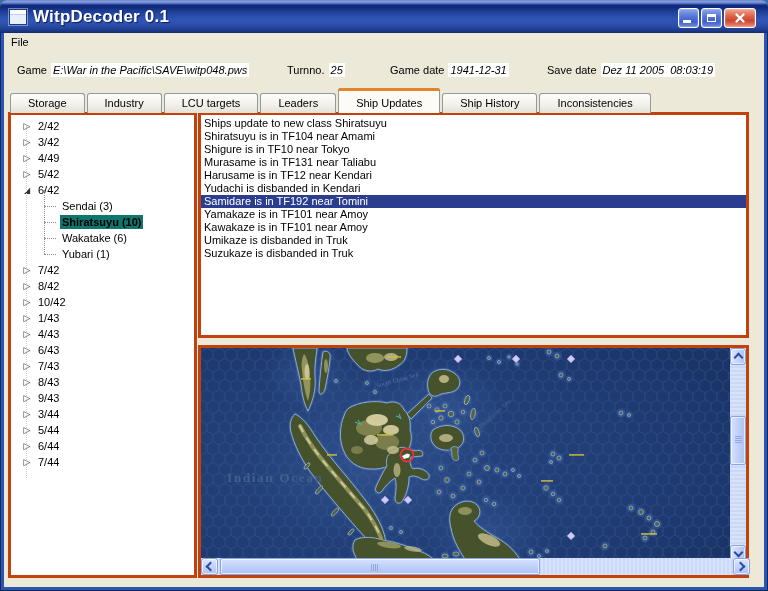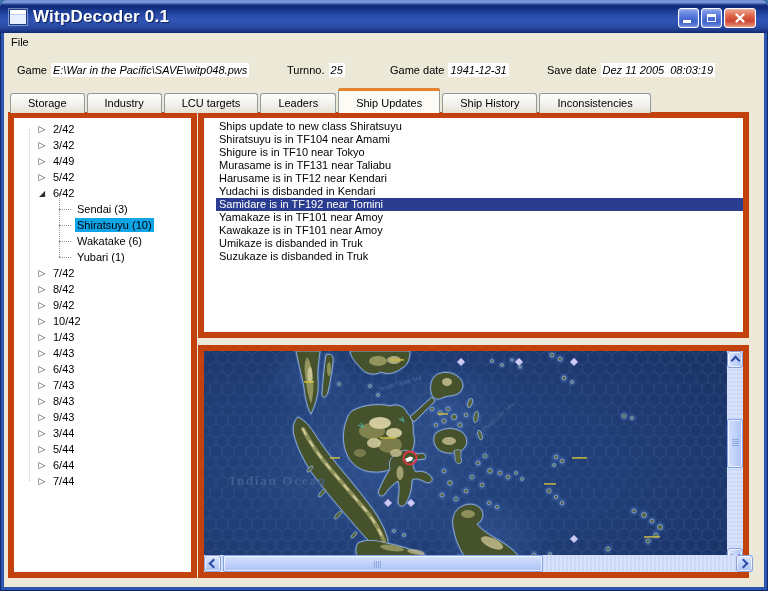--- a/index.html
+++ b/index.html
@@ -22,36 +22,36 @@
   .menu-item{display:inline-block;padding:3px 7px 0 7px;height:15px;}
   .inforow{position:absolute;top:29px;left:0;right:0;height:16px;}
   .inforow .grp{position:absolute;top:0;white-space:pre;display:flex;align-items:center;height:16px;}
   .inforow .lbl{padding-right:4px;}
   .inforow .val{background:#fff;padding:1px 2px;white-space:pre;font-style:italic;}
   .tabs{position:absolute;left:6px;top:55px;height:25px;display:flex;align-items:flex-end;z-index:3;}
   .tab{height:20px;line-height:19px;padding:0 17px;margin-right:2px;border:1px solid #919B9C;border-bottom:none;border-radius:3px 3px 0 0;
     background:linear-gradient(180deg,#FDFDFB 0%,#F2F1EB 55%,#E5E2D4 100%);box-sizing:border-box;}
   .tab.active{height:25px;padding-top:5px;line-height:19px;background:#FCFBF6;position:relative;}
   .tab.active::before{content:"";position:absolute;left:-1px;right:-1px;top:-1px;height:3px;border-radius:3px 3px 0 0;background:var(--tab_accent);}
-  .panel{position:absolute;background:#fff;border:6px solid #c2410c;box-sizing:border-box;padding-left:12px;}
+  .panel{position:absolute;background:#fff;border:3px solid #c2410c;box-sizing:border-box;}
   #tree-panel{left:4px;top:79px;width:189px;height:466px;overflow:hidden;}
   #list-panel{left:194px;top:79px;width:551px;height:226px;overflow:hidden;}
   #map-panel{left:194px;top:312px;width:551px;height:233px;background:#ECE9D8;}
   .tree{position:relative;padding-top:3px;}
   .tree-root-line{position:absolute;left:15px;top:11px;height:352px;width:1px;border-left:1px dotted #C8CBD0;}
   .tree-item{height:16px;display:flex;align-items:center;position:relative;}
   .tree-item .twisty{width:10px;height:10px;margin-left:11px;margin-right:4px;font-size:9px;line-height:10px;color:#333;text-align:center;flex:0 0 auto;}
   .tree-item.collapsed .twisty::before{content:"▷";}
   .tree-item.expanded .twisty::before{content:"◢";font-size:8px;}
   .tree-item.lvl1 .twisty{visibility:hidden;}
   .tree-item.lvl1{padding-left:24px;}
   .tree-item.lvl1::before{content:"";position:absolute;left:33px;top:-8px;bottom:8px;width:1px;border-left:1px dotted #8A8E94;}
   .tree-item.lvl1::after{content:"";position:absolute;left:33px;top:8px;width:12px;border-top:1px dotted #8A8E94;}
   .tree-item .t-label{padding:1px 2px;}
-  .tree-item.selected .t-label{background:#0ea5e9;}
+  .tree-item.selected .t-label{background:#0f766e;font-weight:bold;}
   .list{padding-top:2px;}
   .list-item{height:13px;line-height:13px;padding-left:3px;white-space:pre;}
   .list-item.selected{background:var(--selection);color:#fff;}
   #map-viewport{position:absolute;left:0;top:0;width:533px;height:214px;overflow:hidden;}
   .sb{position:absolute;}
   #vsb{right:0;top:0;width:16px;height:214px;background:repeating-linear-gradient(0deg,#D8E2FB 0 2px,#CBD9F8 2px 4px);}
   #hsb{left:0;bottom:0;height:17px;width:549px;background:repeating-linear-gradient(90deg,#D8E2FB 0 2px,#CBD9F8 2px 4px);}
   .sb-btn{position:absolute;border-radius:3px;border:1px solid #8CA0D8;box-sizing:border-box;
     background:linear-gradient(180deg,#DCE7FD 0%,#C3D4FA 50%,#AEC3F2 100%);box-shadow:inset 0 0 0 1px #ffffffAA;display:flex;align-items:center;justify-content:center;}
   #vsb .sb-btn{width:16px;height:17px;background:linear-gradient(90deg,#DCE7FD 0%,#C3D4FA 50%,#AEC3F2 100%);}
@@ -175,24 +175,20 @@
             <div class="tree-item collapsed lvl0">
               <span class="twisty"></span>
               <span class="t-label">7/42</span>
             </div>
 
             <div class="tree-item collapsed lvl0">
               <span class="twisty"></span>
               <span class="t-label">8/42</span>
             </div>
 
-            <div class="tree-item collapsed lvl0">
-              <span class="twisty"></span>
-              <span class="t-label">9/42</span>
-            </div>
 
             <div class="tree-item collapsed lvl0">
               <span class="twisty"></span>
               <span class="t-label">10/42</span>
             </div>
 
             <div class="tree-item collapsed lvl0">
               <span class="twisty"></span>
               <span class="t-label">1/43</span>
             </div>

